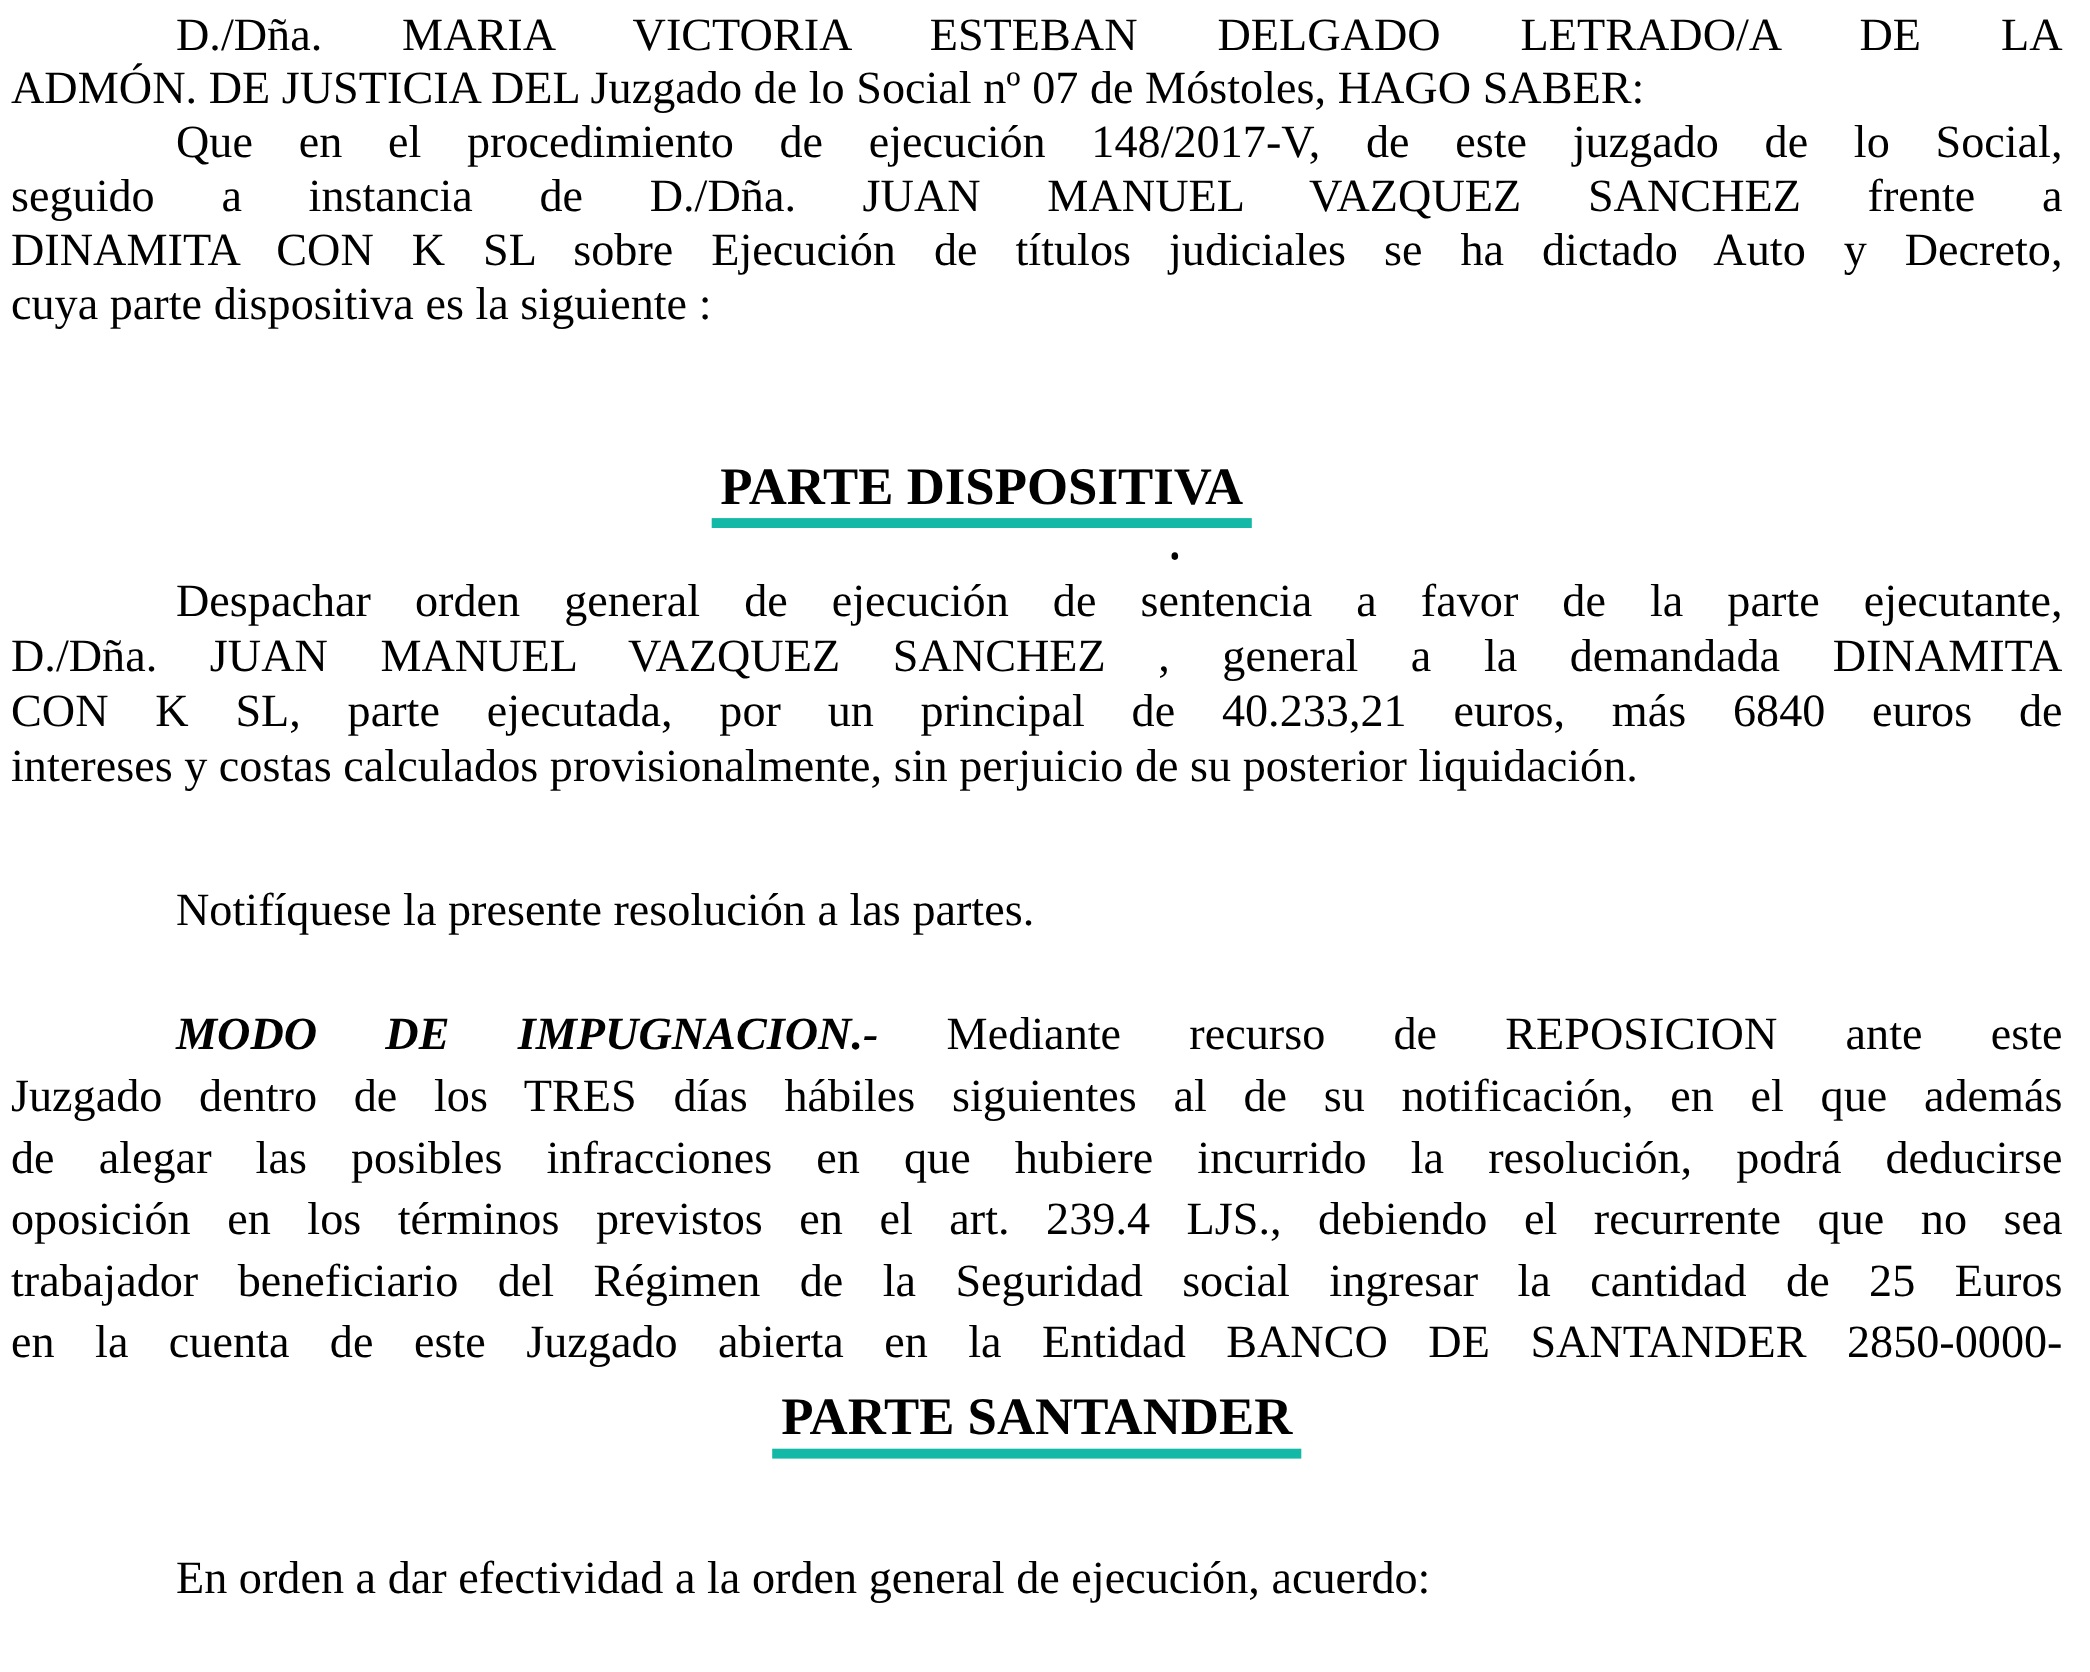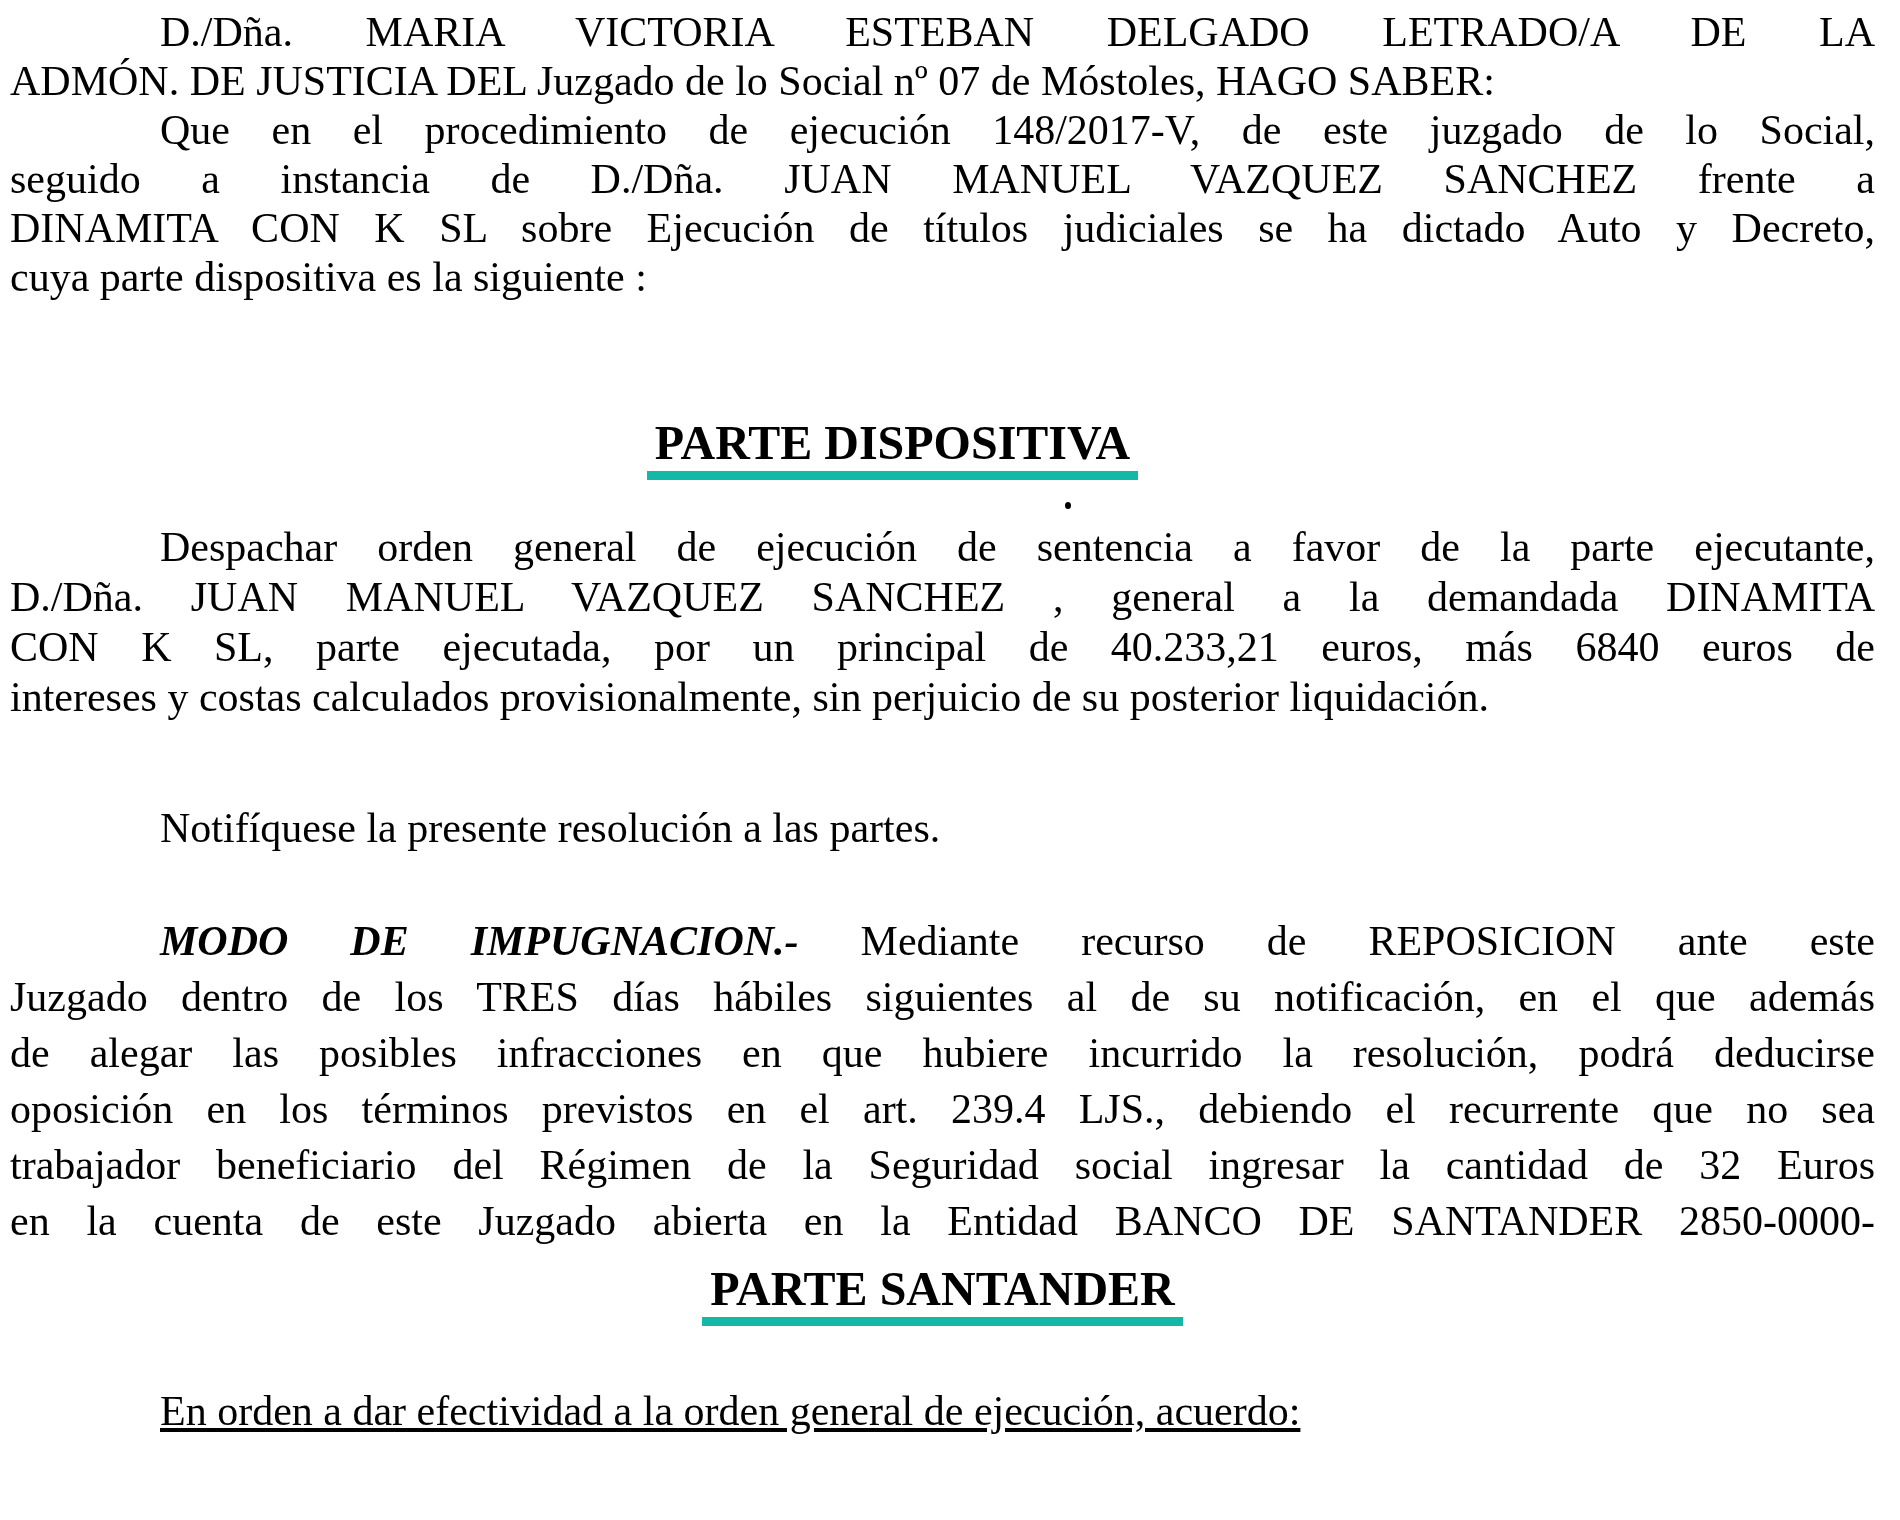--- a/index.html
+++ b/index.html
@@ -28,21 +28,21 @@
   .ind { text-indent: 150px; }
 
   .p-despachar .line { line-height: 50px; min-height: 50px; }
   .p-notifiquese .line { line-height: 50px; min-height: 50px; }
   .p-impugnacion .line { line-height: 56px; min-height: 56px; }
   .p-closing .line { line-height: 50px; min-height: 50px; }
 
   .p-despachar   { margin-top: 42px; }
   .p-notifiquese { margin-top: 81px; }
   .p-impugnacion { margin-top: 60px; }
-  .p-closing     { margin-top: 60px; text-decoration: underline; }
+  .p-closing     { margin-top: 84px; }
 
   .heading {
     text-align: center;
     font-weight: bold;
     font-size: 48px;
     line-height: 50px;
   }
   .heading .hline {
     display: inline-block;
     border-bottom: 9px solid #14b8a6;
@@ -96,21 +96,21 @@
 
   <div class="para p-notifiquese">
     <div class="line ind">Notifíquese la presente resolución a las partes.</div>
   </div>
 
   <div class="para p-impugnacion">
     <div class="line just ind"><span class="lead">MODO DE IMPUGNACION.-</span> <span>Mediante recurso de REPOSICION ante este</span></div>
     <div class="line just">Juzgado dentro de los TRES días hábiles siguientes al de su notificación, en el que además</div>
     <div class="line just">de alegar las posibles infracciones en que hubiere incurrido la resolución, podrá deducirse</div>
     <div class="line just">oposición en los términos previstos en el art. 239.4 LJS., debiendo el recurrente que no sea</div>
-    <div class="line just">trabajador beneficiario del Régimen de la Seguridad social ingresar la cantidad de 32 Euros</div>
+    <div class="line just">trabajador beneficiario del Régimen de la Seguridad social ingresar la cantidad de 25 Euros</div>
     <div class="line just">en la cuenta de este Juzgado abierta en la Entidad BANCO DE SANTANDER 2850-0000-</div>
   </div>
 
   <div class="heading h2">
     <span class="hline">PARTE SANTANDER</span>
   </div>
 
   <div class="para p-closing">
     <div class="line ind">En orden a dar efectividad a la orden general de ejecución, acuerdo:</div>
   </div>

